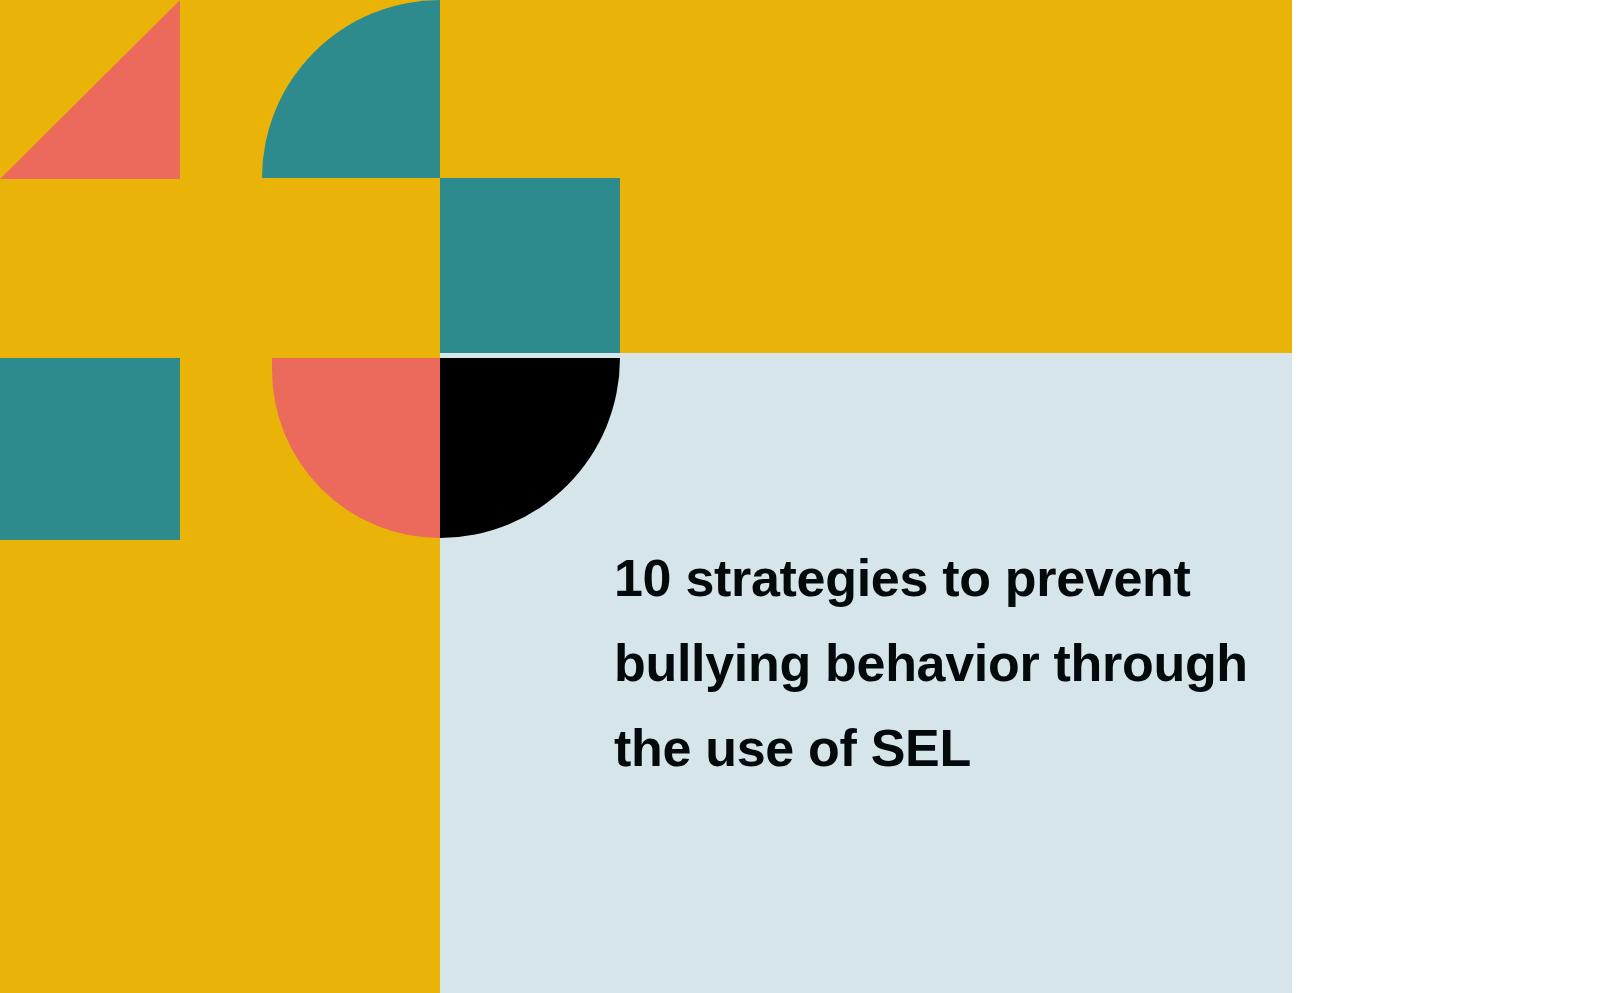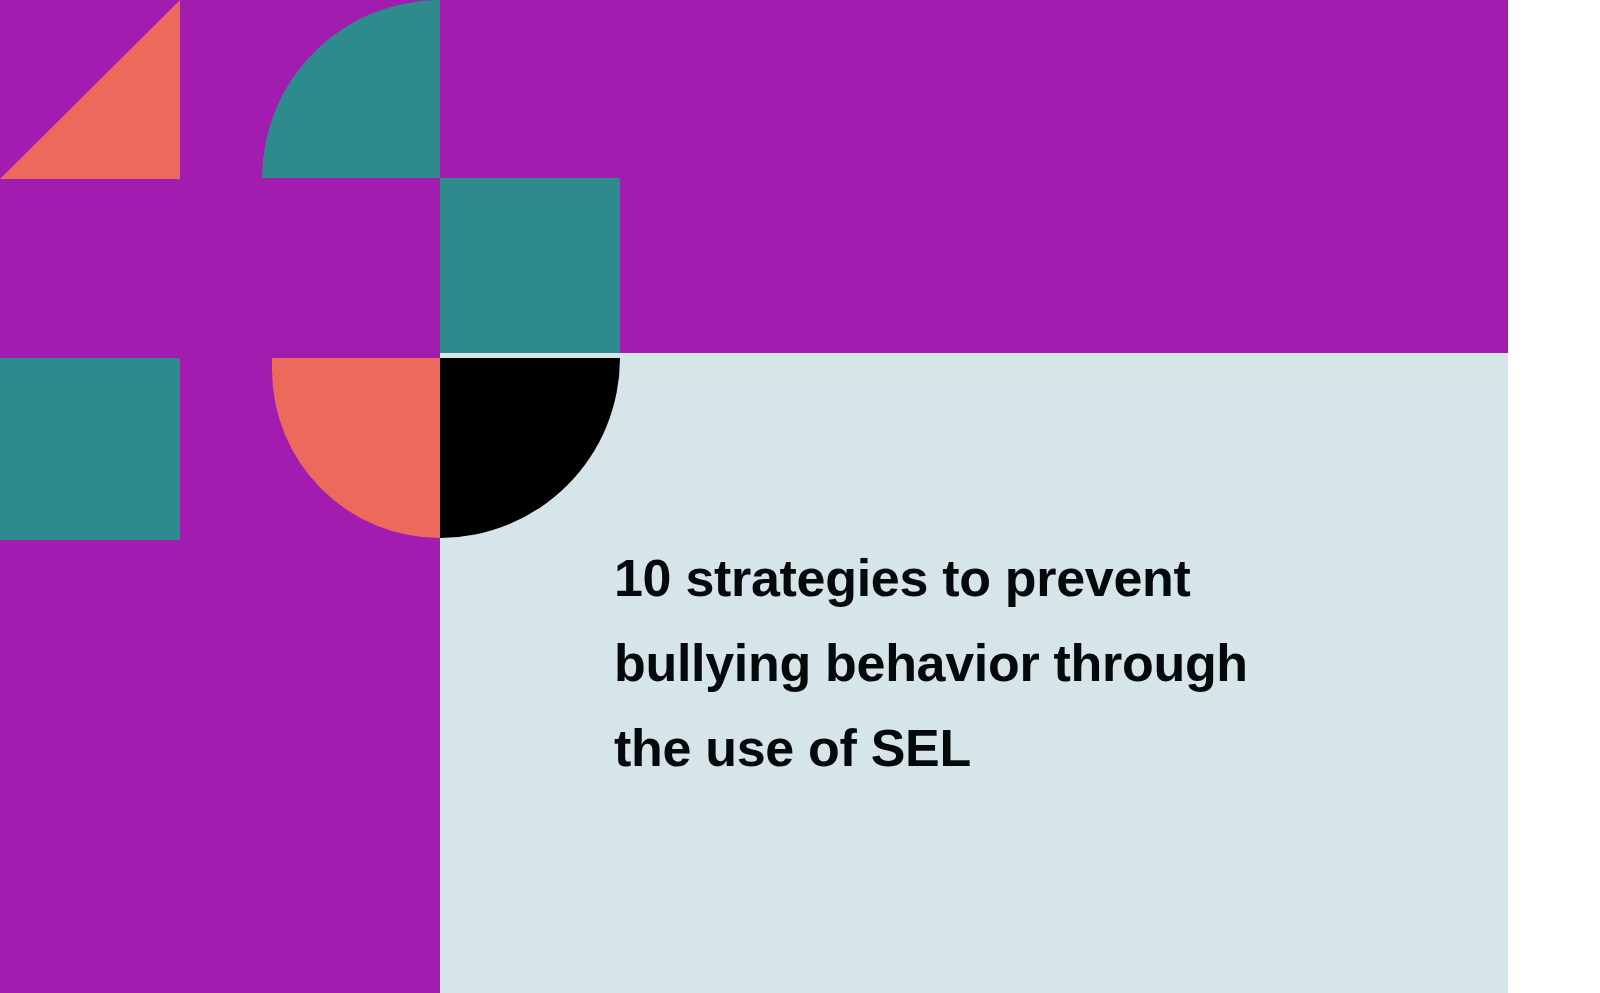--- a/index.html
+++ b/index.html
@@ -6,23 +6,23 @@
     margin: 0;
     padding: 0;
     background: #ffffff;
   }
   body {
     font-family: "Liberation Sans", sans-serif;
   }
 
   .canvas {
     position: relative;
-    width: 1508px;
+    width: 1292px;
     height: 993px;
-    background: #a21caf;
+    background: #eab308;
     overflow: hidden;
   }
 
   
   .panel-light {
     position: absolute;
     left: 440px;
     top: 353px;
     width: 1160px;
     height: 640px;

